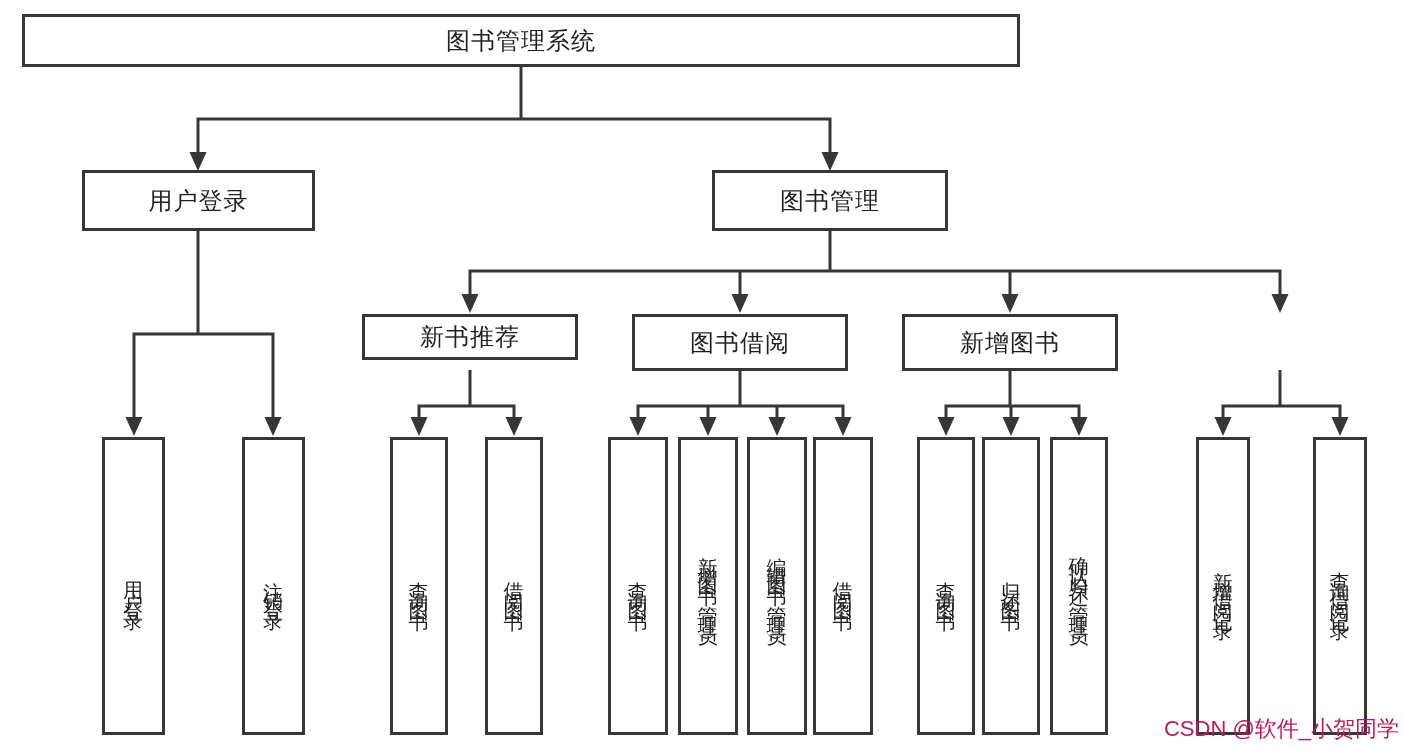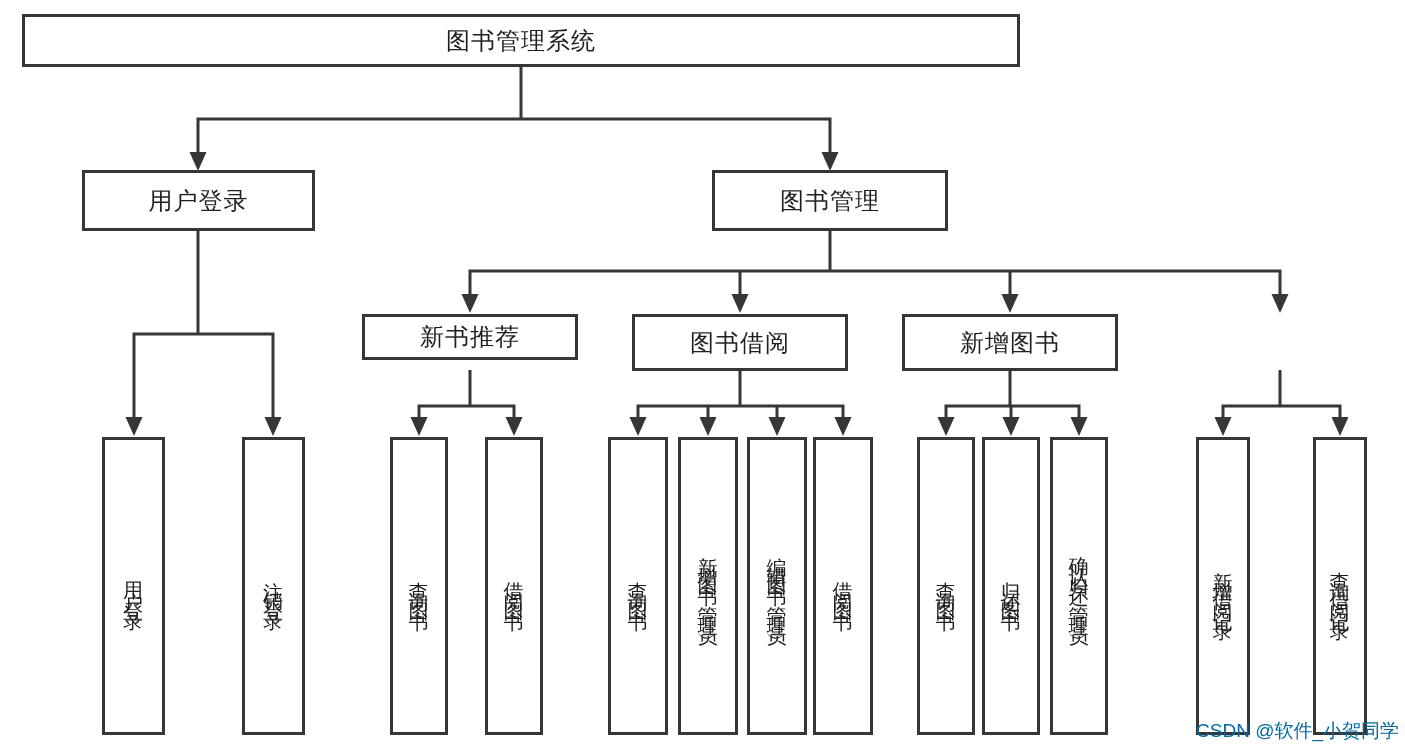--- a/index.html
+++ b/index.html
@@ -40,22 +40,22 @@
     font-size: 20px;
     line-height: 1.1;
     letter-spacing: 10px;
     white-space: nowrap;
   }
   .watermark {
     position: absolute;
     right: 6px;
     bottom: 3px;
     z-index: 5;
-    font-size: 19px;
-    color: #0369a1;
+    font-size: 22px;
+    color: #be185d;
     white-space: nowrap;
   }
 </style>
 </head>
 <body>
 
 <div class="canvas">
 
   <svg class="connectors" width="1405" height="747" viewBox="0 0 1405 747">
     <g fill="none" stroke-width="3" stroke="#363636">

